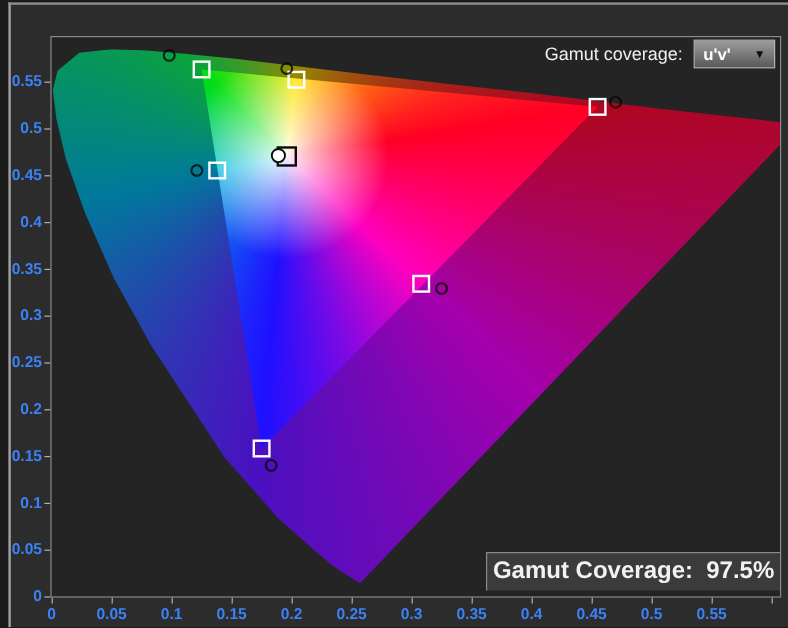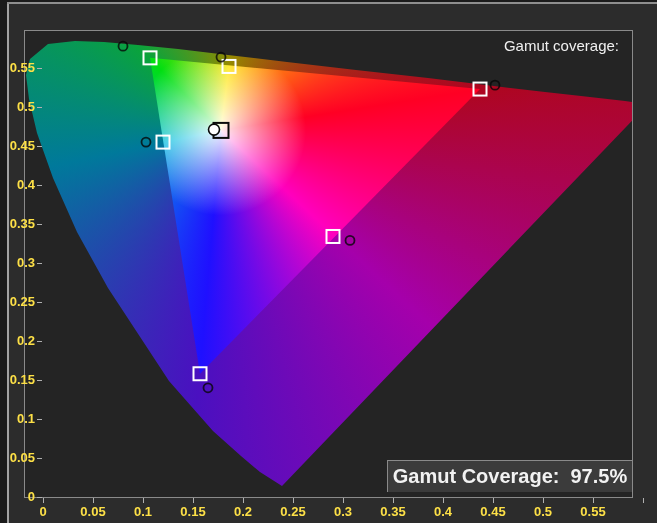--- a/index.html
+++ b/index.html
@@ -2,41 +2,41 @@
 <html><head>
 <meta charset="utf-8">
 <style>
   html,body{margin:0;padding:0;background:#151515;}
   *{box-sizing:border-box;font-family:"Liberation Sans",sans-serif;}
   .stage{position:relative;width:657px;height:523px;background:#1b1b1b;overflow:hidden;}
   .panel-bg{position:absolute;left:9px;top:4px;right:0;bottom:0;background:#2c2c2c;}
   .panel-border-left{position:absolute;left:7px;top:2px;width:2px;height:521px;background:#a3a3a3;}
   .panel-border-top{position:absolute;left:7px;top:2px;width:650px;height:2px;background:#8f8f8f;}
   .chart-title{position:absolute;left:0;right:0;top:6px;text-align:center;color:#dcdcdc;font-size:13px;letter-spacing:.2px;}
-  .plot{position:absolute;left:24px;top:30px;width:609px;height:468px;border:1px solid #8a8a8a;background:#242424;overflow:hidden;padding-left:30px;}
+  .plot{position:absolute;left:42px;top:30px;width:609px;height:468px;border:1px solid #8a8a8a;background:#242424;overflow:hidden;padding-left:30px;}
   .layer{position:absolute;left:0;top:0;width:607px;height:466px;}
   
   .horseshoe{
     clip-path:polygon(623px 73px,600px 70px,556px 65px,520px 61px,469px 55px,403px 47px,331px 39px,
       262px 31px,203px 24px,153px 18px,113px 14px,79px 11px,50px 10px,23px 13px,5px 28px,1px 44px,
       4px 68px,12px 102px,28px 147px,52px 201px,83px 257px,144px 350px,188px 400px,216px 425px,
       235px 441px,257px 455px);
   }
   .markers{position:absolute;left:0;top:0;z-index:4;}
   .dropdown-row{position:absolute;top:2px;right:4px;z-index:6;display:flex;align-items:center;height:24px;}
   .dropdown-label{color:#f0f0f0;font-size:15px;margin-right:9px;}
   .select{width:68px;height:24px;background:linear-gradient(#9c9c9c,#595959);border:1px solid #b5b5b5;
     color:#fff;font-size:14px;font-weight:bold;display:flex;align-items:center;justify-content:space-between;
     padding:0 7px;cursor:default;}
   .select .arrow{color:#0d0d0d;font-size:10px;}
   .coverage-box{position:absolute;right:0;bottom:5px;width:245px;height:32px;background:#3b3b3b;
     border-top:1px solid #8a8a8a;border-left:1px solid #8a8a8a;z-index:6;
     display:flex;align-items:center;justify-content:center;gap:11px;color:#f2f2f2;font-size:20px;font-weight:600;}
   .tick{position:absolute;background:#b0b0b0;}
-  .tick-label{position:absolute;color:#fde047;font-size:13px;font-weight:700;}
+  .tick-label{position:absolute;color:#3b82f6;font-size:13px;font-weight:700;}
   .x-label{width:34px;text-align:center;top:504px;}
   .y-label{width:35px;text-align:right;left:0;}
 </style>
 </head>
 <body>
 
 <div class="stage">
   <div class="panel-bg"></div>
   <div class="panel-border-left"></div>
   <div class="panel-border-top"></div>
@@ -58,20 +58,24 @@
         <circle cx="196" cy="26.08000000000004" r="4.5" fill="none" stroke="rgba(8,8,8,0.8)" stroke-width="1.8"></circle>
         <circle cx="470" cy="54.15999999999997" r="4.5" fill="none" stroke="rgba(8,8,8,0.8)" stroke-width="1.8"></circle>
         <circle cx="121" cy="111.09999999999997" r="4.5" fill="none" stroke="rgba(8,8,8,0.8)" stroke-width="1.8"></circle>
         <circle cx="325" cy="209.38" r="4.5" fill="none" stroke="rgba(8,8,8,0.8)" stroke-width="1.8"></circle>
         <circle cx="183" cy="356.79999999999995" r="4.5" fill="none" stroke="rgba(8,8,8,0.8)" stroke-width="1.8"></circle>
         <circle cx="189" cy="98.62" r="5.5" fill="#ffffff" stroke="#0a0a0a" stroke-width="1.6"></circle>
       </svg>
 
     <div class="dropdown-row">
       <span class="dropdown-label">Gamut coverage:</span>
+      <div class="select">
+        <span>u'v'</span>
+        <span class="arrow">▼</span>
+      </div>
     </div>
 
     <div class="coverage-box">
       <span>Gamut Coverage:</span>
       <span>97.5%</span>
     </div>
   </div>
 
   <div id="x-axis">
       <div class="tick" style="left: 42.5px; top: 498px; width: 1px; height: 5px;"></div>

